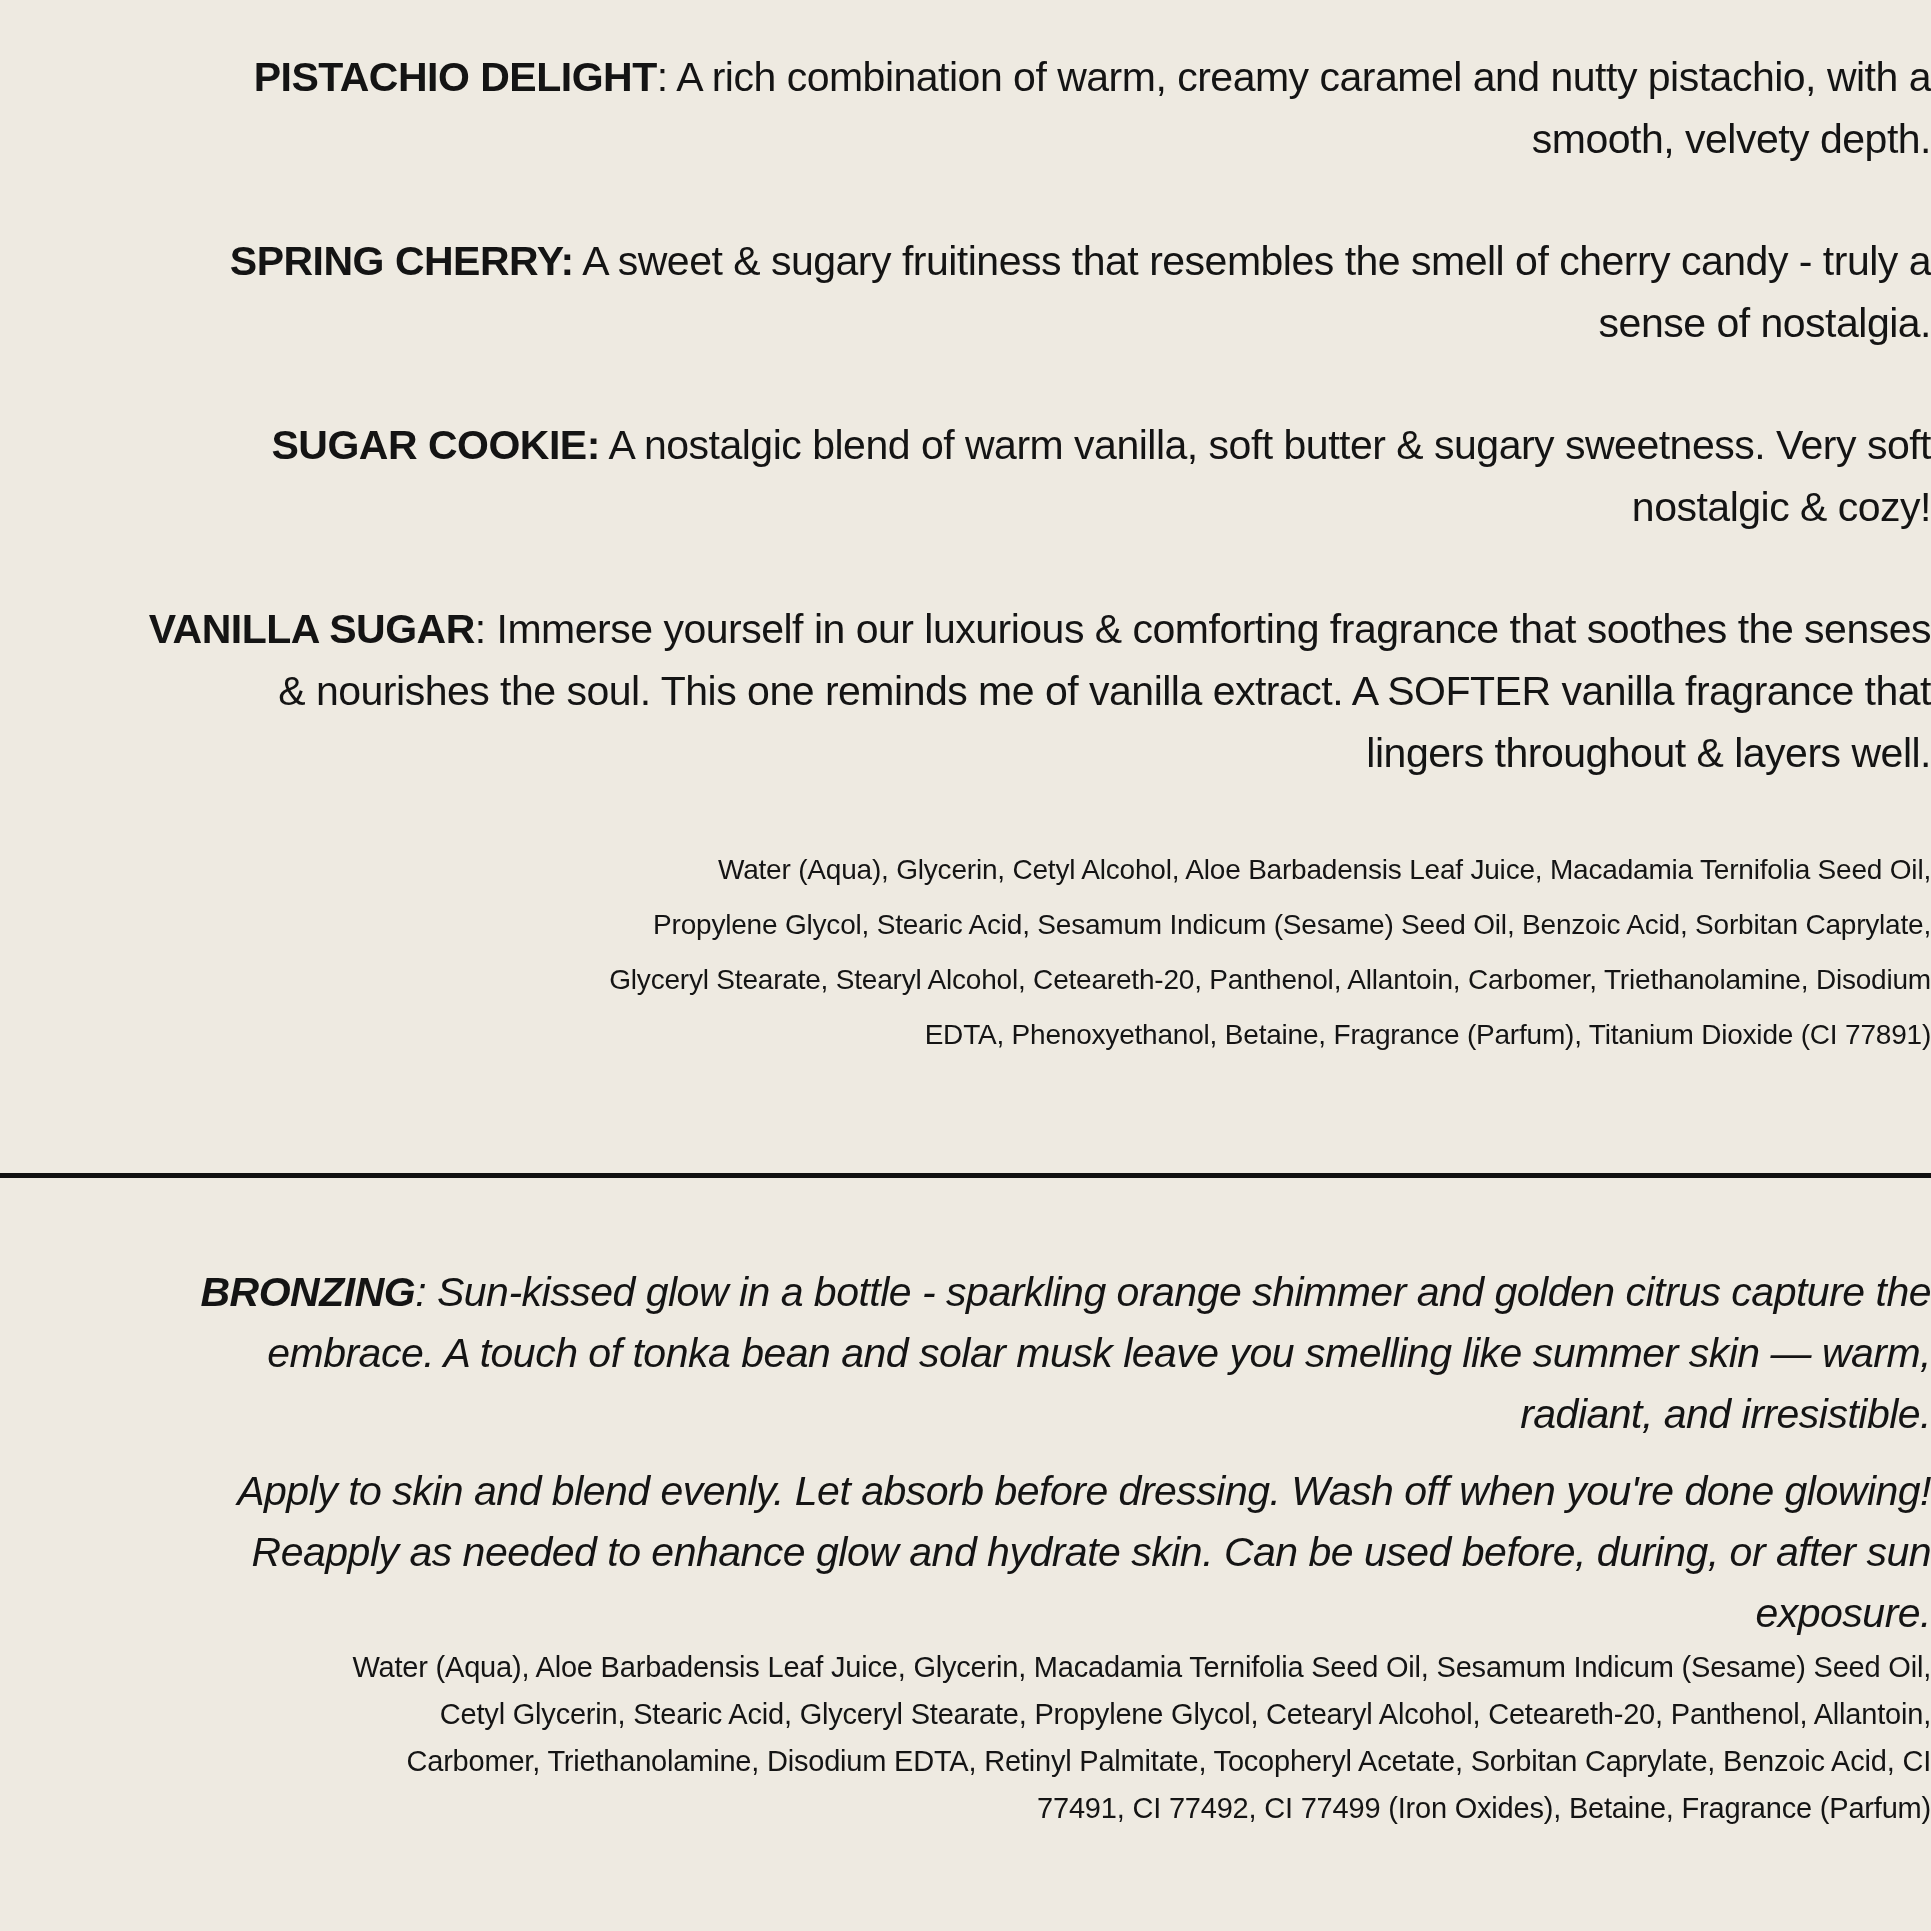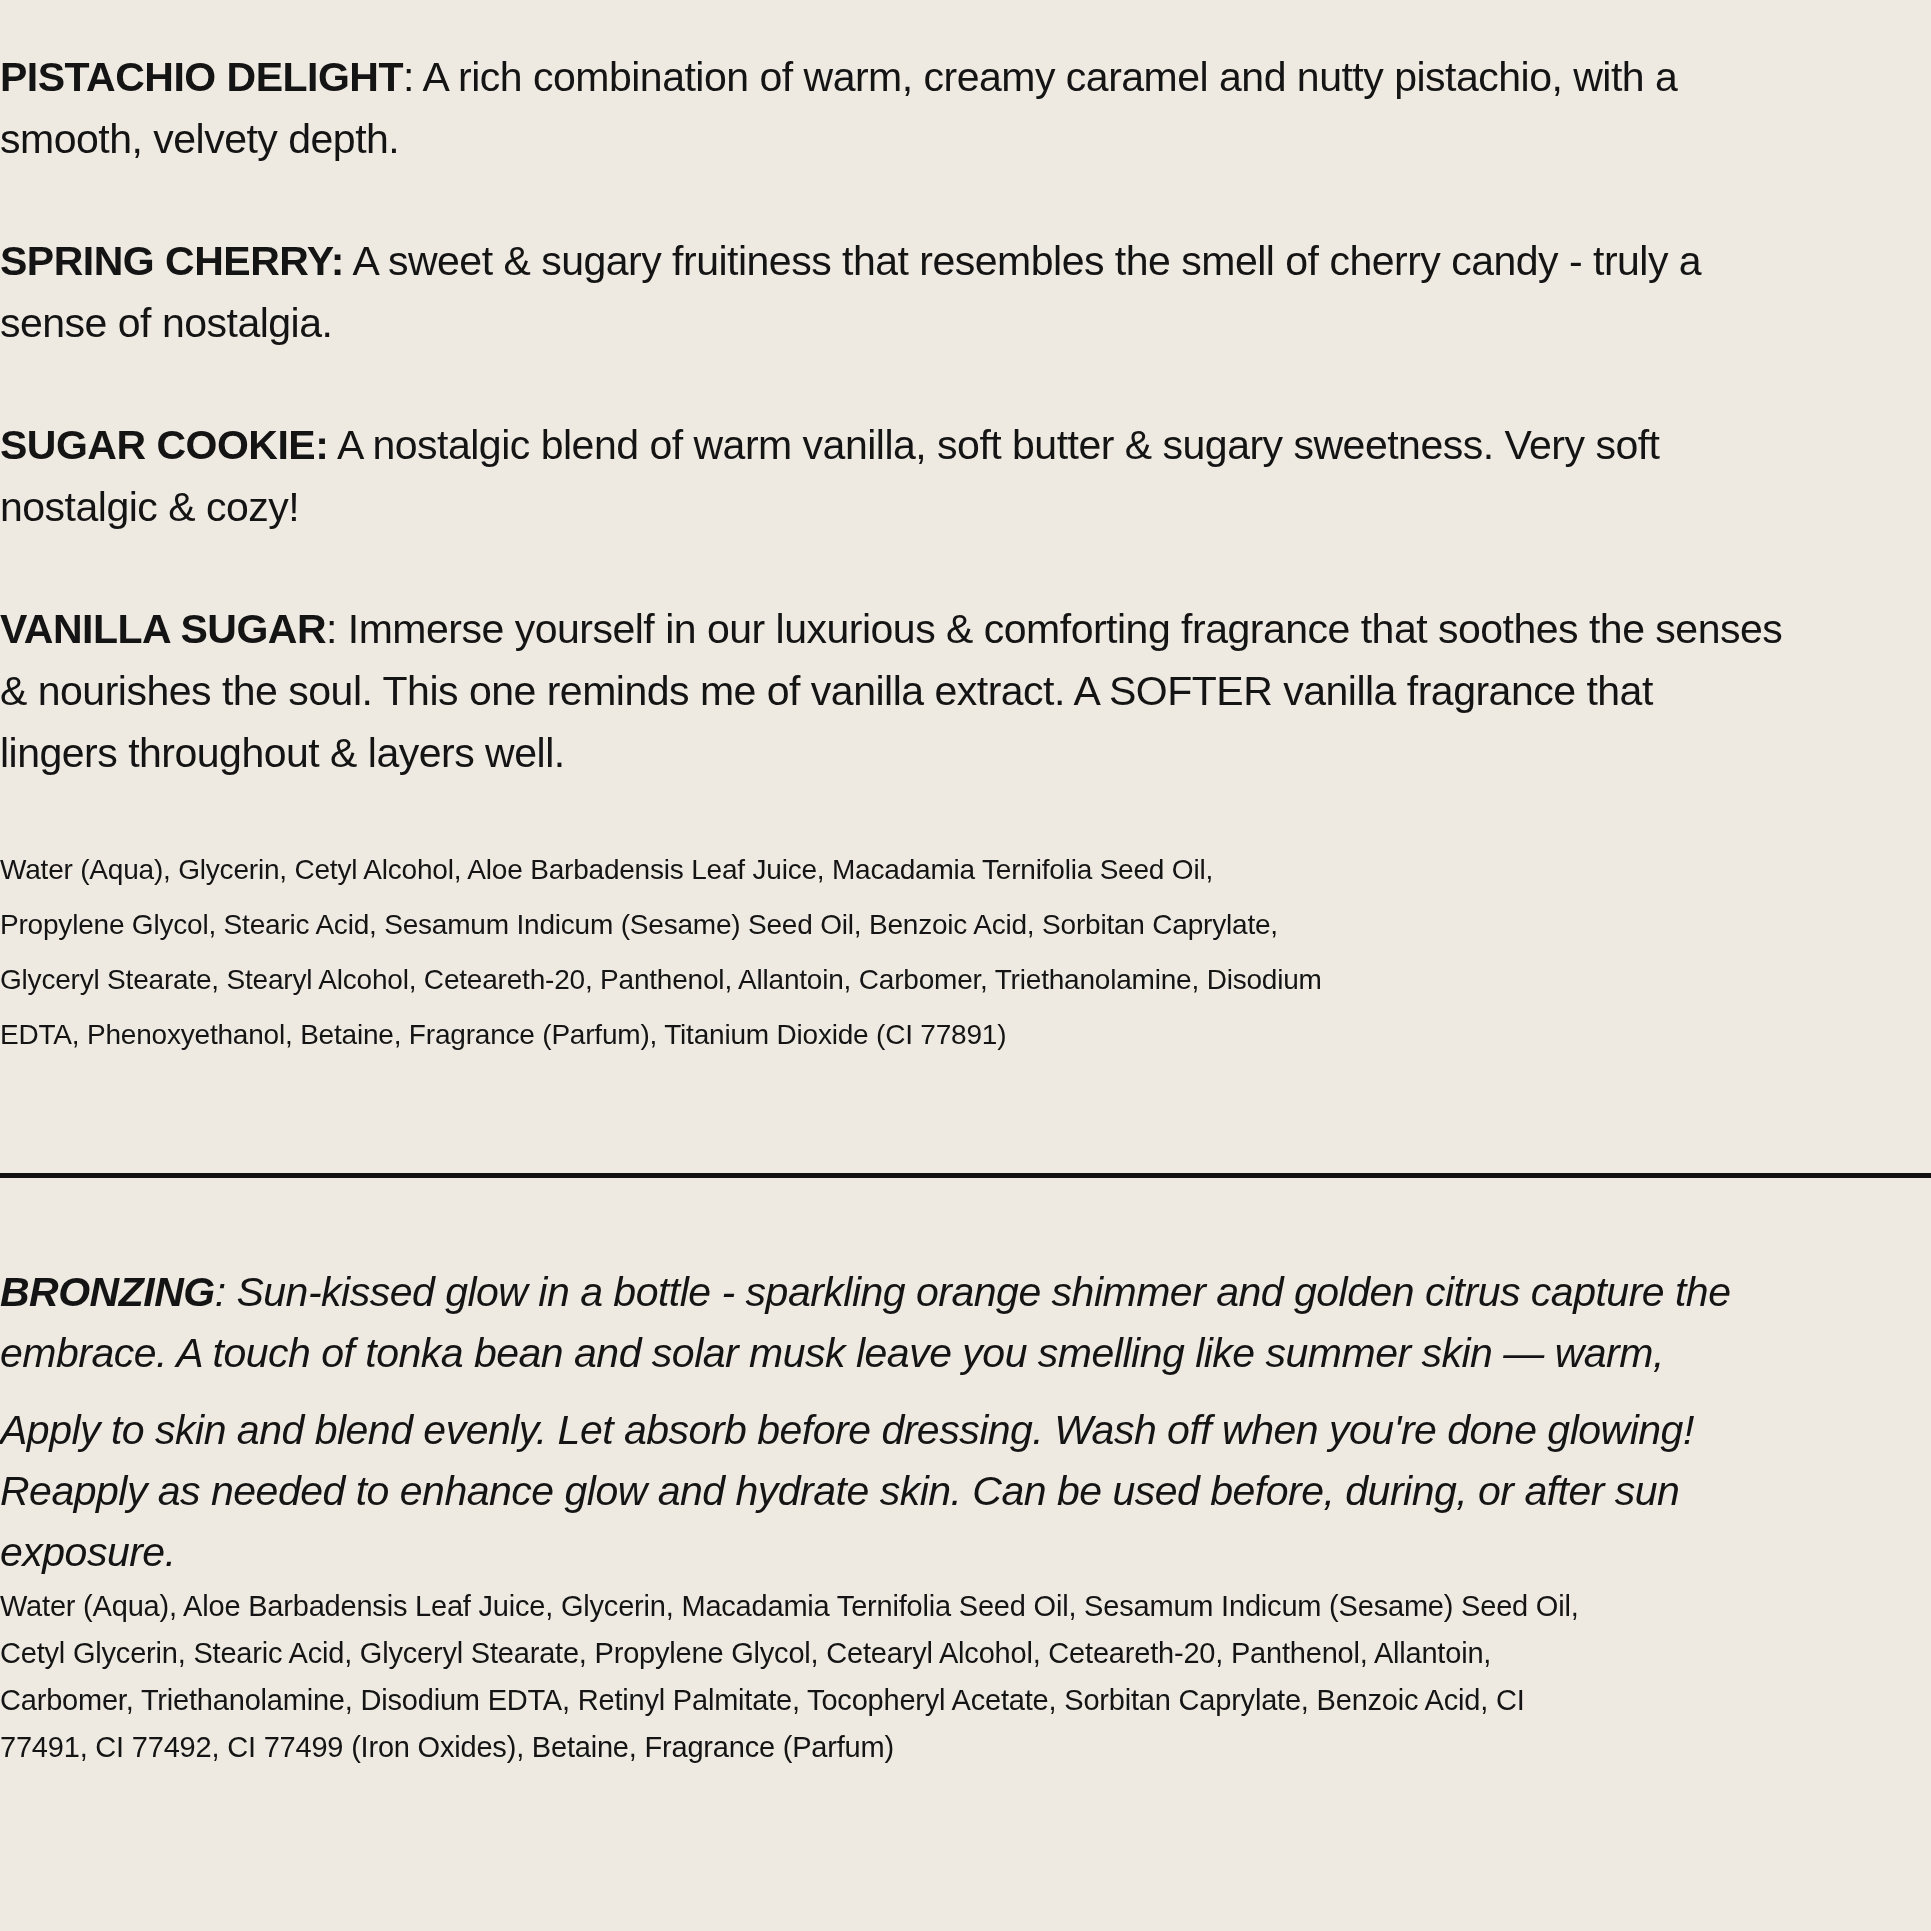--- a/index.html
+++ b/index.html
@@ -8,21 +8,21 @@
     position: relative;
     width: 1931px;
     height: 1931px;
     background: #eeeae1;
     overflow: hidden;
     font-family: "Liberation Sans", "DejaVu Sans", sans-serif;
     color: #141414;
   }
   .block {
     margin: 0;
-    text-align: left;
+    text-align: right;
   }
   .desc {
     font-size: 41px;
     line-height: 62px;
     letter-spacing: -0.5px;
   }
   .ln { display: block; white-space: nowrap; }
   strong { font-weight: 700; }
 
   #p-pistachio { margin-top: 46px; }
@@ -93,20 +93,21 @@
 
   </section>
 
   <hr class="divider">
 
   <section>
 
     <p class="block desc" id="p-bronzing">
       <span class="ln"><strong>BRONZING</strong><span>: Sun-kissed glow in a bottle - sparkling orange shimmer and golden citrus capture the</span></span>
       <span class="ln">embrace. A touch of tonka bean and solar musk leave you smelling like summer skin — warm,</span>
+      <span class="ln">radiant, and irresistible.</span>
     </p>
 
     <p class="block desc" id="p-usage">
       <span class="ln">Apply to skin and blend evenly. Let absorb before dressing. Wash off when you're done glowing!</span>
       <span class="ln">Reapply as needed to enhance glow and hydrate skin. Can be used before, during, or after sun</span>
       <span class="ln">exposure.</span>
     </p>
 
     <p class="block" id="ing-bronzing">
       <span class="ln">Water (Aqua), Aloe Barbadensis Leaf Juice, Glycerin, Macadamia Ternifolia Seed Oil, Sesamum Indicum (Sesame) Seed Oil,</span>

